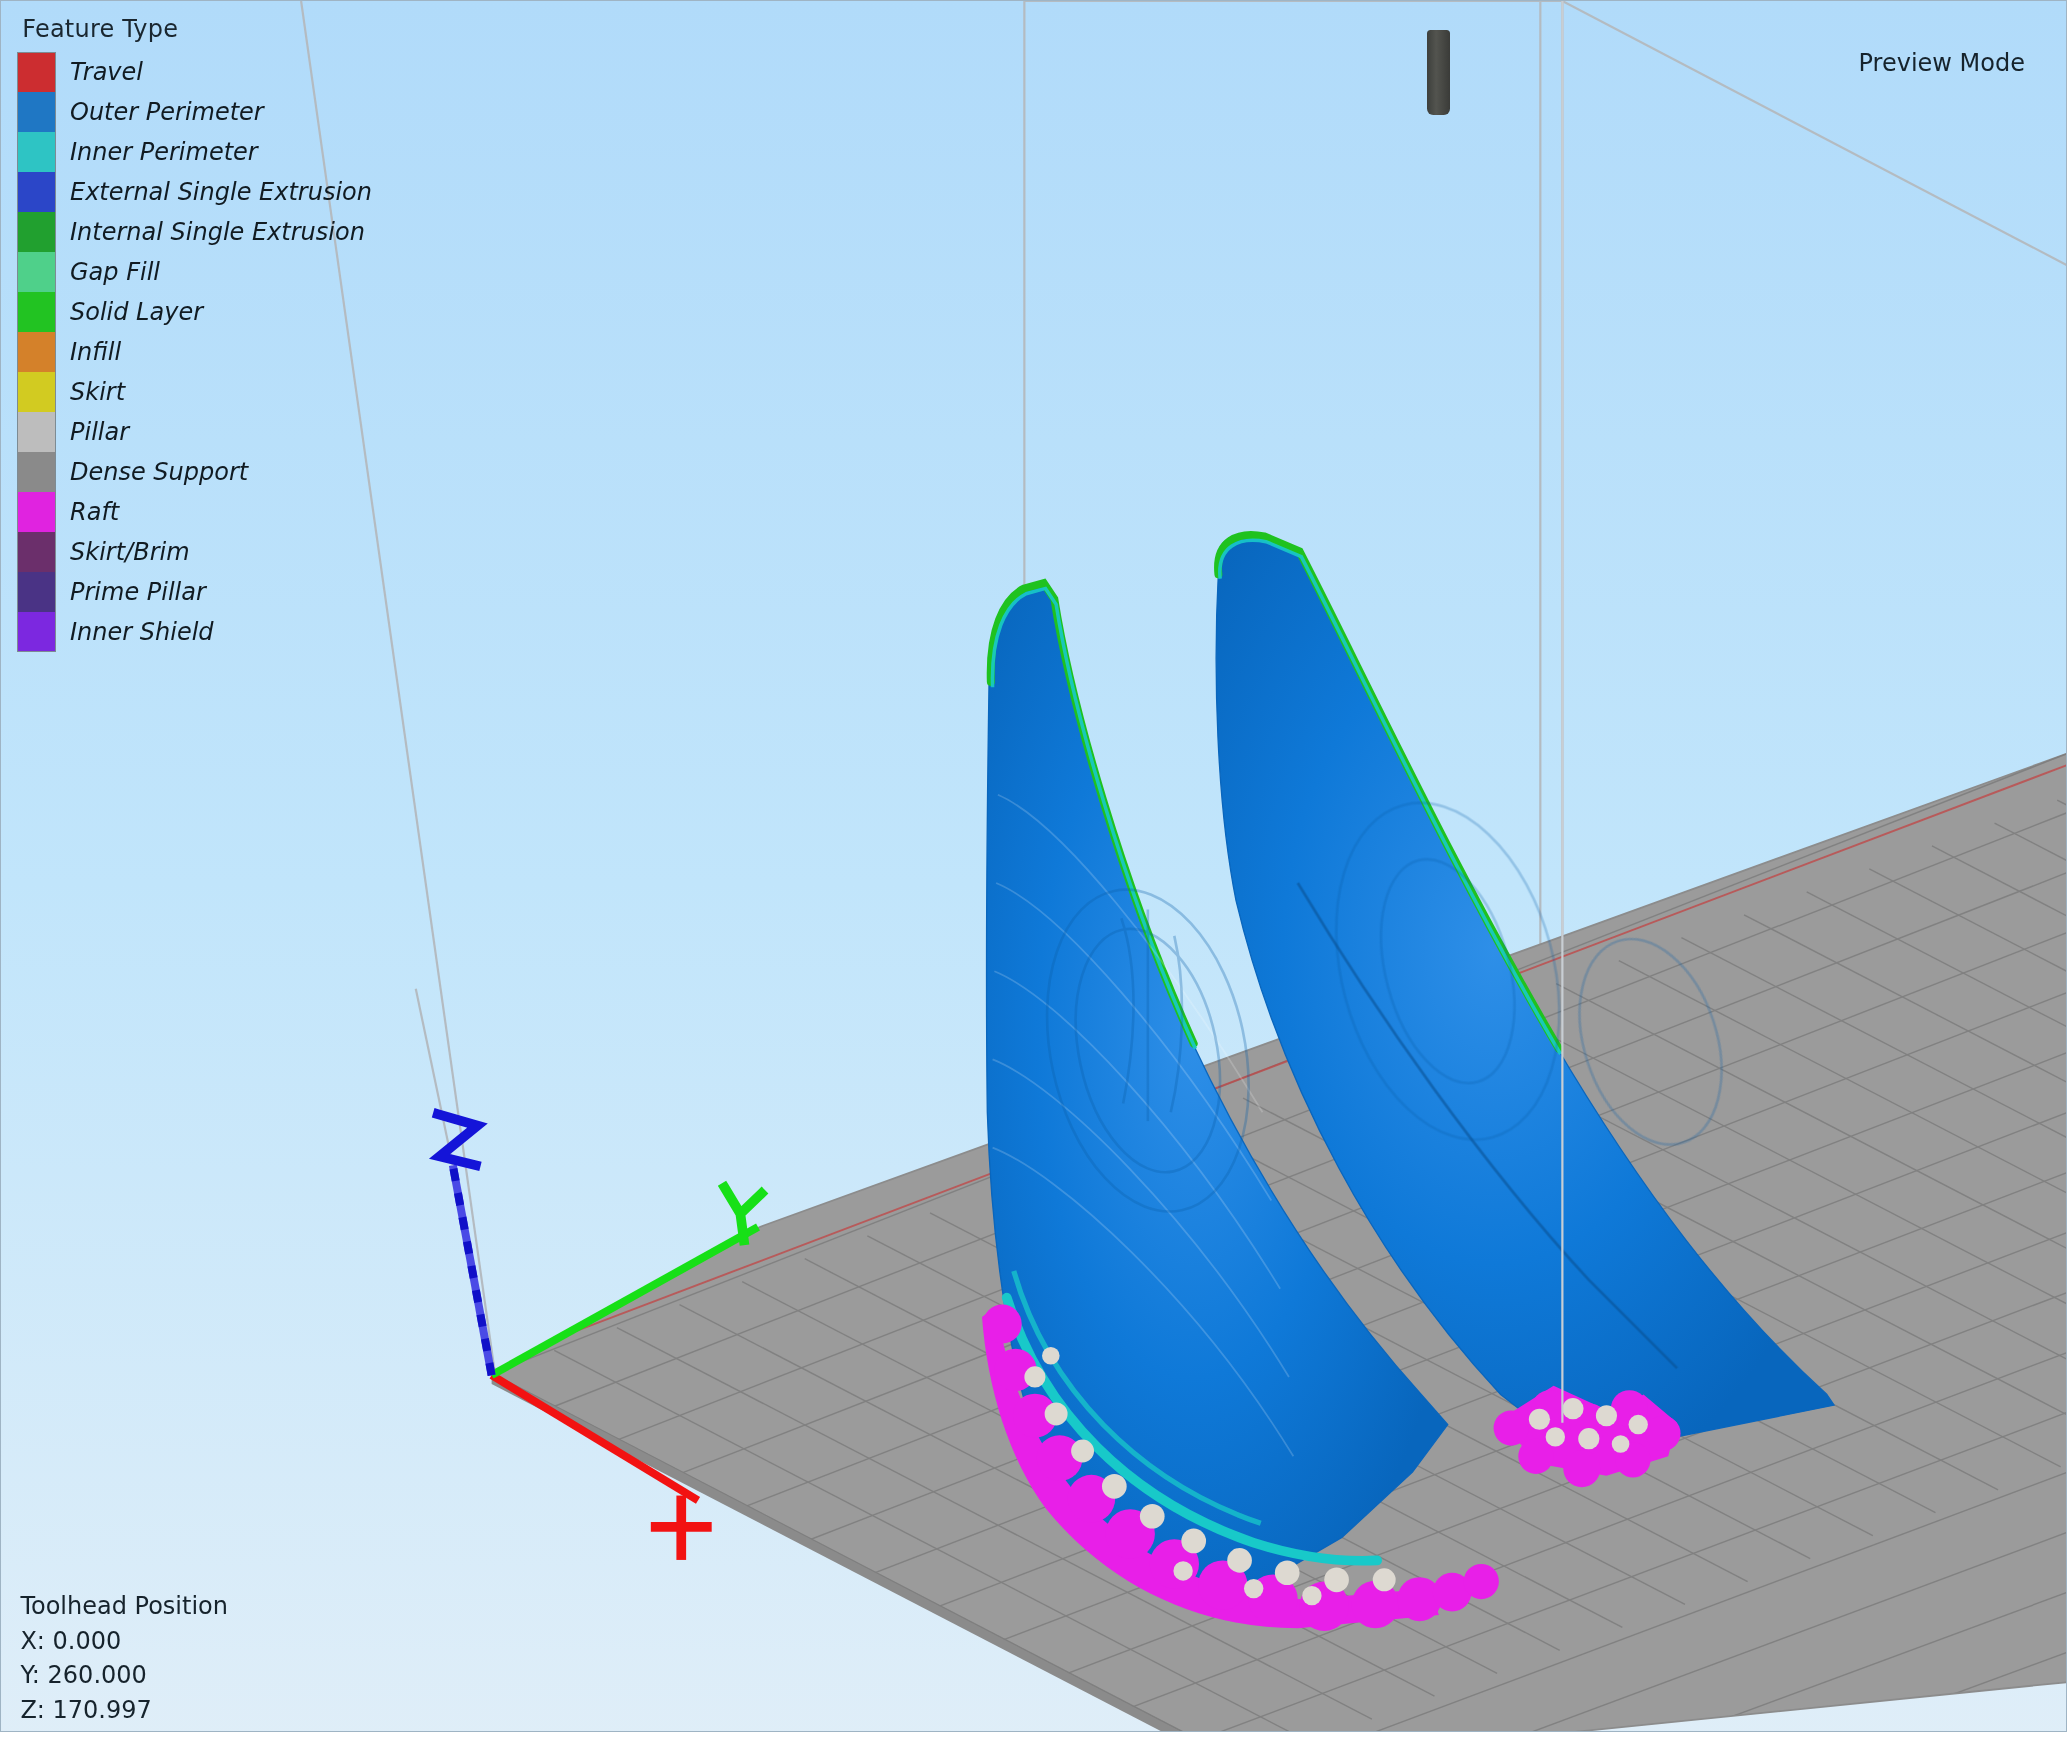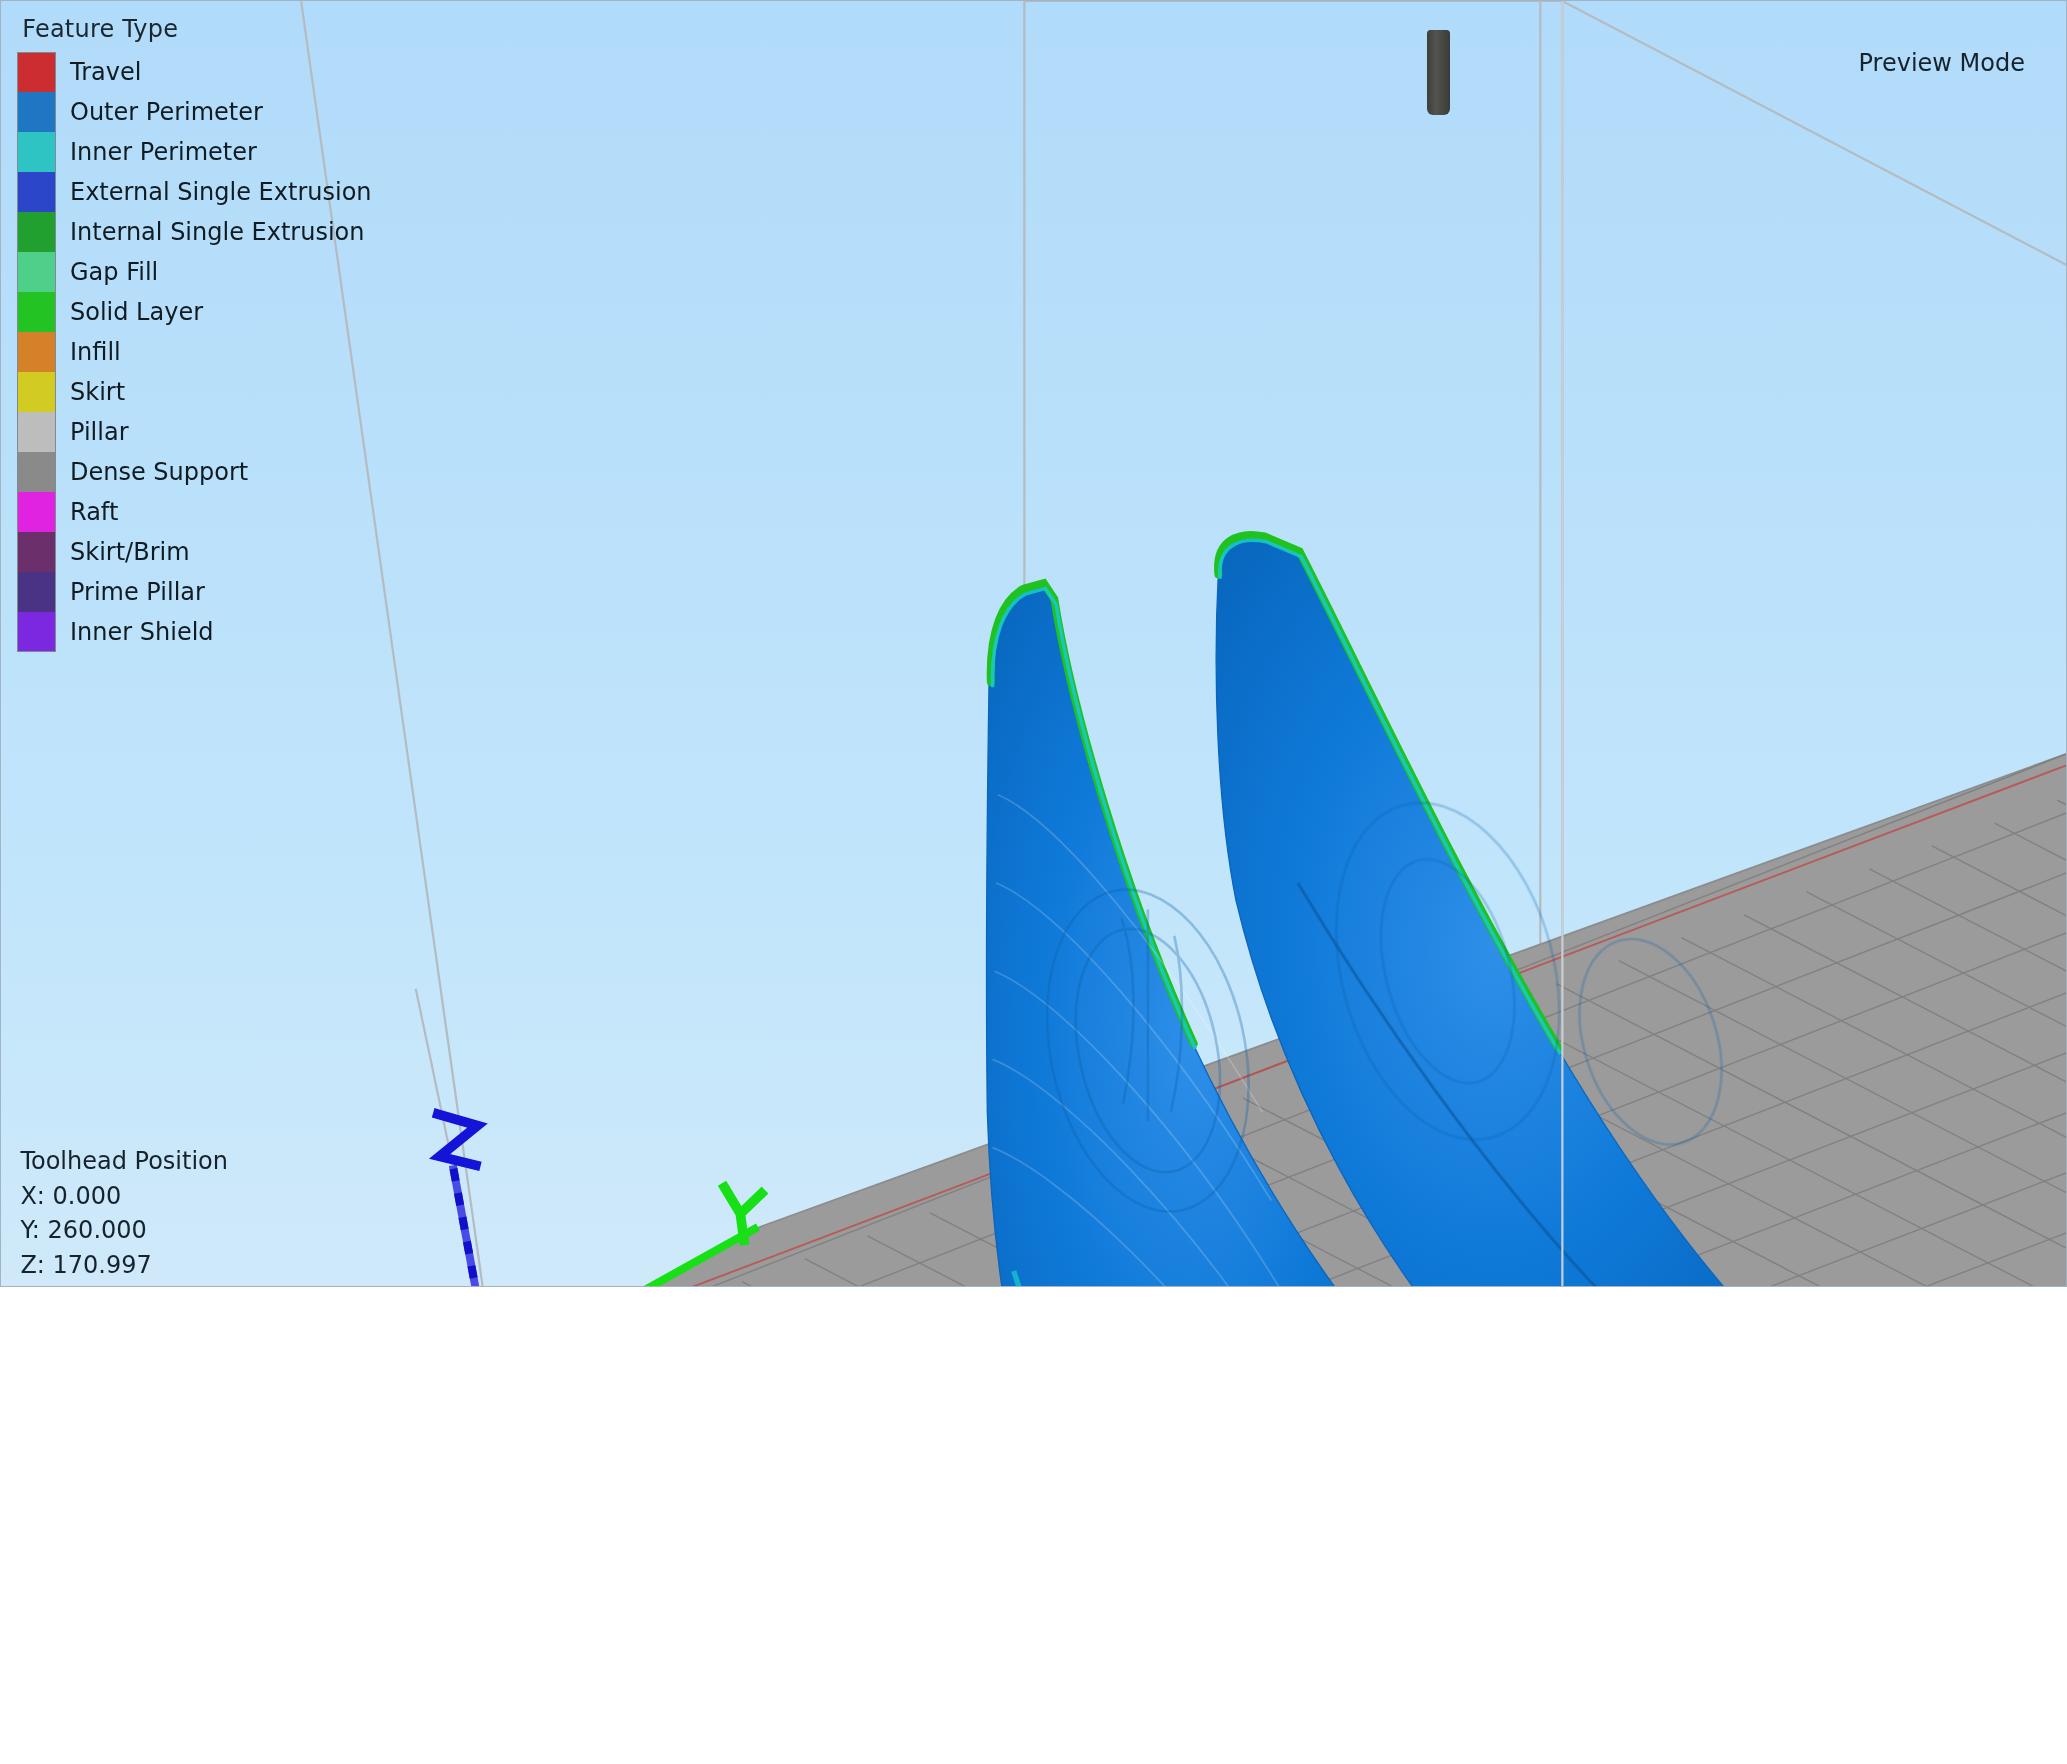--- a/index.html
+++ b/index.html
@@ -4,21 +4,21 @@
 <title>Slicer Preview</title>
 <style>
   html, body {
     margin: 0;
     padding: 0;
     background: #ffffff;
   }
   #app {
     position: relative;
     width: 2067px;
-    height: 1287px;
+    height: 1732px;
     overflow: hidden;
     font-family: "DejaVu Sans", sans-serif;
     background: #bfe3fb;
     border: 1.8px solid #9fb4c4;
     box-sizing: border-box;
   }
 
   
   #viewport {
     position: absolute;
@@ -44,20 +44,21 @@
     letter-spacing: 0.2px;
   }
   .legend-rows {
     display: flex;
     flex-direction: column;
   }
   .legend-row {
     display: flex;
     align-items: center;
     height: 40px;
+    font-style: italic;
   }
   .swatch {
     width: 39px;
     height: 40px;
     box-sizing: border-box;
     border-left: 0.9px solid #7d8b93;
     border-right: 0.9px solid #7d8b93;
     flex: 0 0 auto;
   }
   .legend-row:first-child .swatch { border-top: 0.9px solid #7d8b93; }

